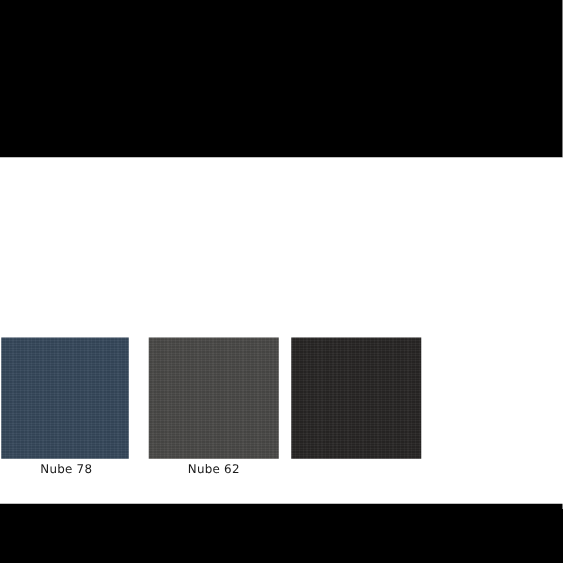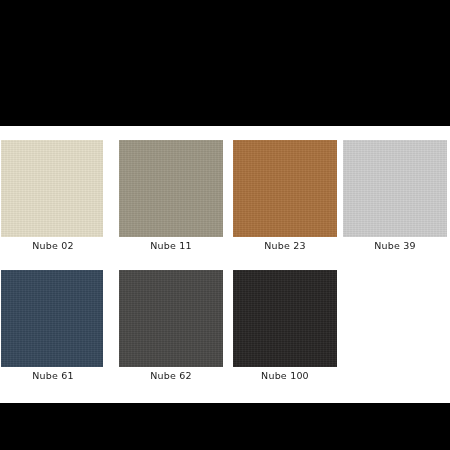--- a/index.html
+++ b/index.html
@@ -98,59 +98,35 @@
 </style>
 </head>
 <body>
 
 <div id="stage">
 
   <div class="letterbox" id="letterbox-top"></div>
 
   <div id="swatch-grid">
 
-    <div class="swatch-row" id="swatch-row-1">
-
-      <div class="swatch-cell col-0">
-        <div class="swatch-chip narrow" style="background-color: rgb(227, 221, 199);"></div>
-        <div class="swatch-label">Nube 02</div>
-      </div>
-
-      <div class="swatch-cell col-1">
-        <div class="swatch-chip wide" style="background-color: rgb(156, 150, 132);"></div>
-        <div class="swatch-label">Nube 11</div>
-      </div>
-
-      <div class="swatch-cell col-2">
-        <div class="swatch-chip wide" style="background-color: rgb(169, 113, 61);"></div>
-        <div class="swatch-label">Nube 23</div>
-      </div>
-
-      <div class="swatch-cell col-3">
-        <div class="swatch-chip wide"></div>
-        <div class="swatch-label">Nube 39</div>
-      </div>
-
-    </div>
 
     <div class="swatch-row" id="swatch-row-2">
 
       <div class="swatch-cell col-0">
         <div class="swatch-chip narrow" style="background-color: rgb(53, 71, 90);"></div>
-        <div class="swatch-label">Nube 61</div>
+        <div class="swatch-label">Nube 78</div>
       </div>
 
       <div class="swatch-cell col-1">
         <div class="swatch-chip wide" style="background-color: rgb(73, 72, 70);"></div>
         <div class="swatch-label">Nube 62</div>
       </div>
 
       <div class="swatch-cell col-2">
         <div class="swatch-chip wide" style="background-color: rgb(39, 37, 36);"></div>
-        <div class="swatch-label">Nube 100</div>
       </div>
 
     </div>
 
   </div>
 
   <div class="letterbox" id="letterbox-bottom"></div>
 
 </div>
 

